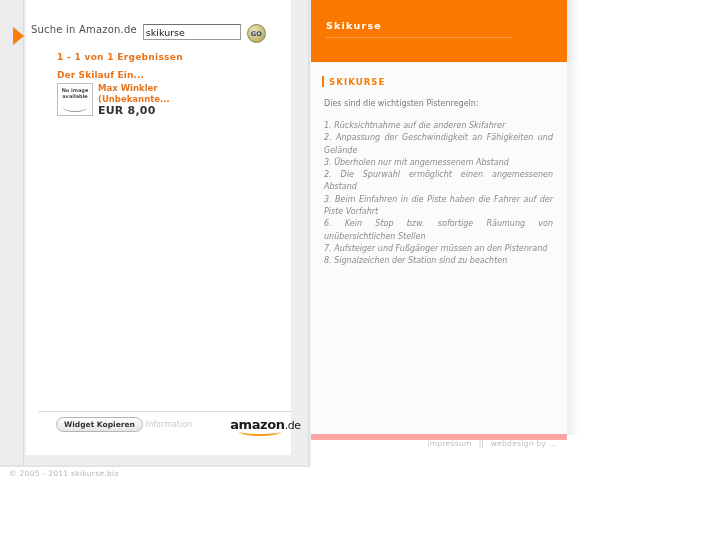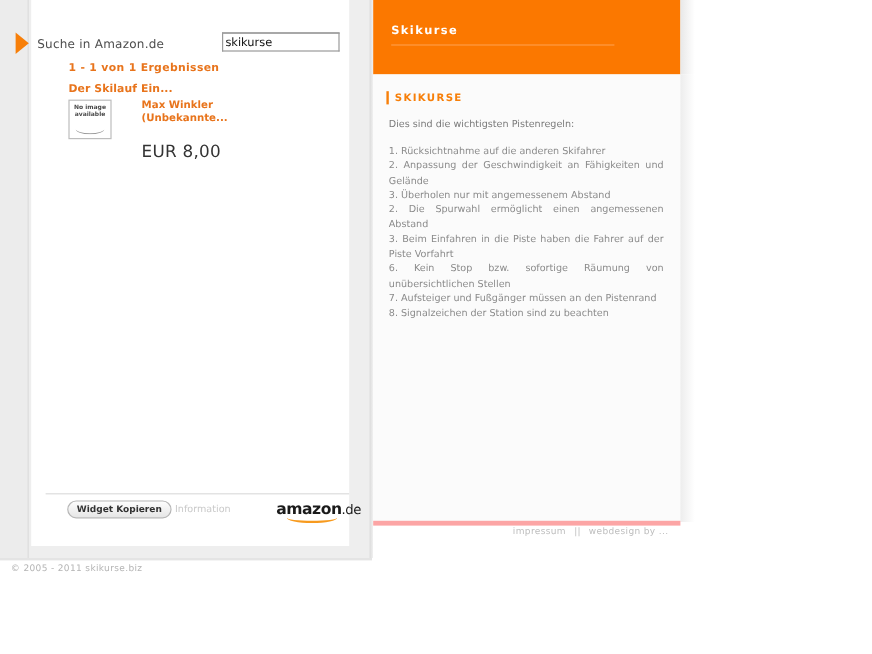--- a/index.html
+++ b/index.html
@@ -63,22 +63,21 @@
     left: 26px; top: 0px;
     width: 265px; height: 455px;
     background: #ffffff;
     box-sizing: border-box;
   }
 
   #search-row {
     position: absolute;
     left: 5px; top: 24px;
     display: flex;
-    align-items: flex-end;
-    gap: 42px;
+    align-items: flex-start;
   }
   #search-label {
     font-size: 10px;
     color: #4e4e4e;
     letter-spacing: .2px;
     margin-right: 6px;
     white-space: nowrap;
   }
   #search-input {
     width: 92px;
@@ -126,21 +125,20 @@
     color: #e8741c;
     letter-spacing: .1px;
     cursor: pointer;
   }
 
   #product-row {
     position: absolute;
     left: 31px; top: 83px;
     display: flex;
     align-items: flex-start;
-    gap: 20px;
   }
   #no-image {
     width: 36px; height: 33px;
     border: 1px solid #bdbdbd;
     background: #fff;
     position: relative;
     box-sizing: border-box;
     flex: 0 0 auto;
   }
   #no-image .ni-text {
@@ -164,23 +162,23 @@
     padding-top: 0px;
   }
   #product-author {
     font-size: 8.5px;
     font-weight: bold;
     color: #e8741c;
     line-height: 10.5px;
     max-width: 70px;
   }
   #product-price {
-    margin-top: 15px;
-    font-size: 14px;
-    font-weight: normal;
+    margin-top: 0;
+    font-size: 11px;
+    font-weight: bold;
     color: #333333;
     letter-spacing: .2px;
   }
 
   
   #widget-footer {
     position: absolute;
     left: 12px; right: 0; bottom: 18px;
     height: 26px;
     border-top: 1px solid #dddddd;
@@ -309,28 +307,29 @@
     position: absolute;
     left: 13px; top: 58px;
     width: 229px;
     font-size: 8px;
     color: #8b8b8b;
     line-height: 12.3px;
     text-align: justify;
   }
   #rules .rule {
     display: block;
+    font-style: italic;
   }
 
   
   #right-footer {
     position: absolute;
     left: 0; bottom: 18px;
     width: 256px; height: 13px;
-    border-top: 4px solid #fca5a5;
+    border-top: 6px solid #fca5a5;
     display: flex;
     align-items: center;
     justify-content: flex-end;
     padding-right: 10px;
     box-sizing: border-box;
   }
   #right-footer .f-link {
     font-size: 7.5px;
     color: #bdbdbd;
     letter-spacing: .3px;

